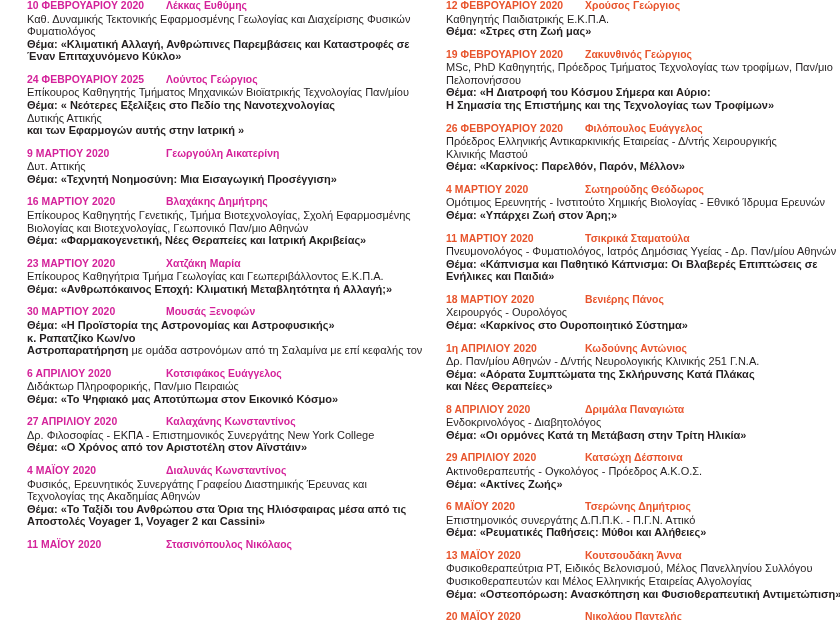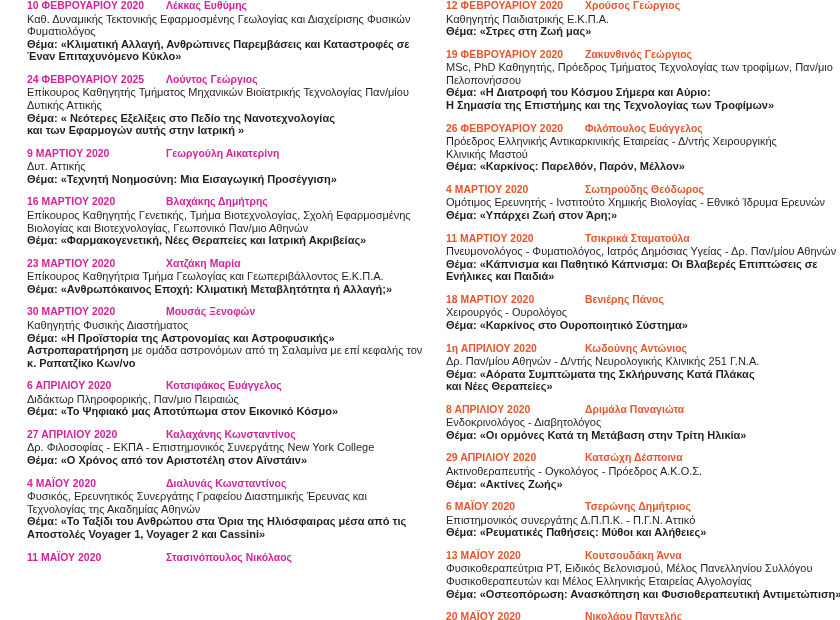--- a/index.html
+++ b/index.html
@@ -33,22 +33,22 @@
       <div class="line">Φυματιολόγος</div>
       <div class="line topic">Θέμα: «Κλιματική Αλλαγή, Ανθρώπινες Παρεμβάσεις και Καταστροφές σε</div>
       <div class="line topic">Έναν Επιταχυνόμενο Κύκλο»</div>
     </div>
     <div class="entry">
       <div class="head">
         <span class="date">24 ΦΕΒΡΟΥΑΡΙΟΥ 2025</span>
         <span class="name">Λούντος Γεώργιος</span>
       </div>
       <div class="line">Επίκουρος Καθηγητής Τμήματος Μηχανικών Βιοϊατρικής Τεχνολογίας Παν/μίου</div>
+      <div class="line topic">Θέμα: « Νεότερες Εξελίξεις στο Πεδίο της Νανοτεχνολογίας</div>
       <div class="line">Δυτικής Αττικής</div>
-      <div class="line topic">Θέμα: « Νεότερες Εξελίξεις στο Πεδίο της Νανοτεχνολογίας</div>
       <div class="line topic">και των Εφαρμογών αυτής στην Ιατρική »</div>
     </div>
     <div class="entry">
       <div class="head">
         <span class="date">9 ΜΑΡΤΙΟΥ 2020</span>
         <span class="name">Γεωργούλη Αικατερίνη</span>
       </div>
       <div class="line">Δυτ. Αττικής</div>
       <div class="line topic">Θέμα: «Τεχνητή Νοημοσύνη: Μια Εισαγωγική Προσέγγιση»</div>
     </div>
@@ -67,24 +67,23 @@
         <span class="name">Χατζάκη Μαρία</span>
       </div>
       <div class="line">Επίκουρος Καθηγήτρια Τμήμα Γεωλογίας και Γεωπεριβάλλοντος Ε.Κ.Π.Α.</div>
       <div class="line topic">Θέμα: «Ανθρωπόκαινος Εποχή: Κλιματική Μεταβλητότητα ή Αλλαγή;»</div>
     </div>
     <div class="entry">
       <div class="head">
         <span class="date">30 ΜΑΡΤΙΟΥ 2020</span>
         <span class="name">Μουσάς Ξενοφών</span>
       </div>
-      <div class="line">Καθηγητής Φυσικής Διαστήματος</div>
       <div class="line topic">Θέμα: «Η Προϊστορία της Αστρονομίας και Αστροφυσικής»</div>
+      <div class="line topic">κ. Ραπατζίκο Κων/νο</div>
       <div class="line"><b>Αστροπαρατήρηση</b><span> με ομάδα αστρονόμων από τη Σαλαμίνα με επί κεφαλής τον</span></div>
-      <div class="line topic">κ. Ραπατζίκο Κων/νο</div>
     </div>
     <div class="entry">
       <div class="head">
         <span class="date">6 ΑΠΡΙΛΙΟΥ 2020</span>
         <span class="name">Κοτσιφάκος Ευάγγελος</span>
       </div>
       <div class="line">Διδάκτωρ Πληροφορικής, Παν/μιο Πειραιώς</div>
       <div class="line topic">Θέμα: «Το Ψηφιακό μας Αποτύπωμα στον Εικονικό Κόσμο»</div>
     </div>
     <div class="entry">

